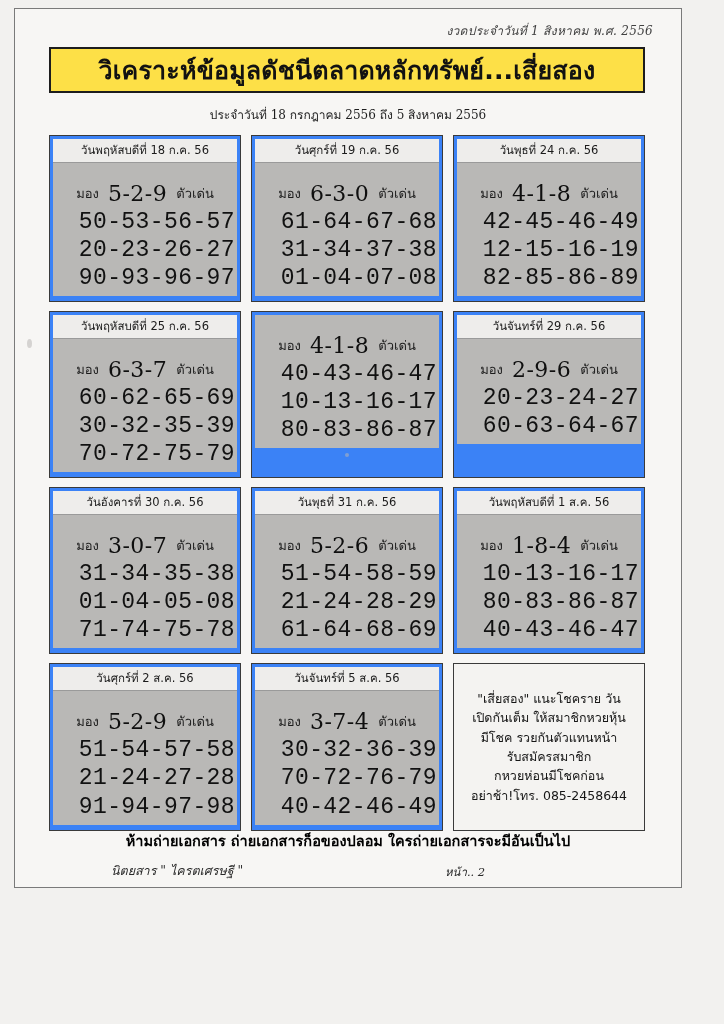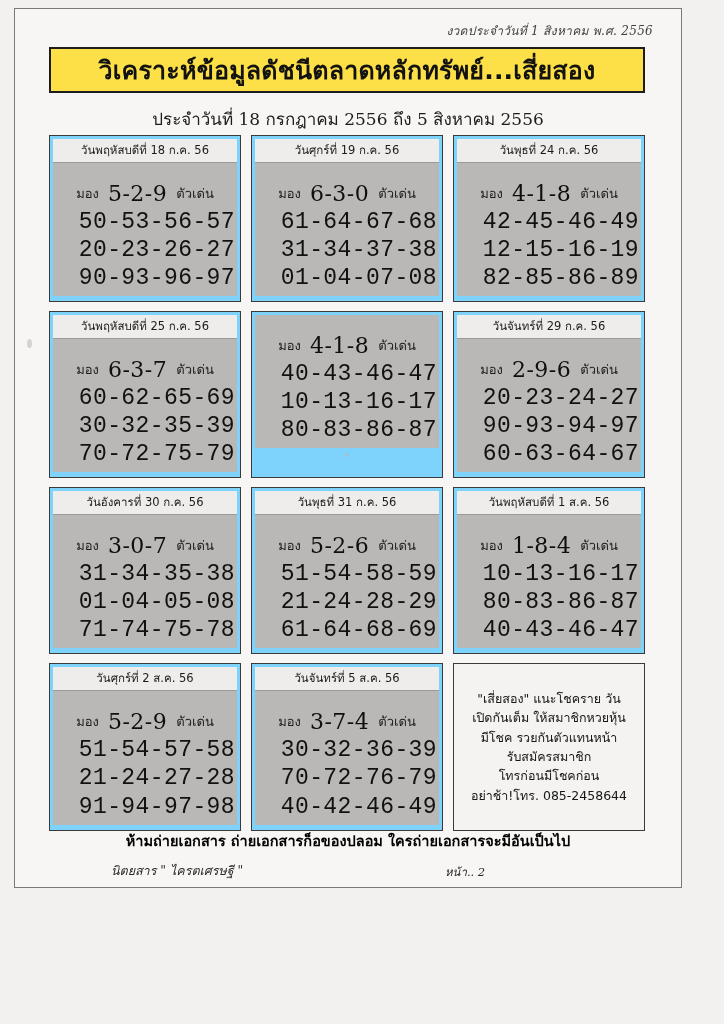--- a/index.html
+++ b/index.html
@@ -62,37 +62,37 @@
     letter-spacing: 0.2px;
     white-space: nowrap;
   }
   .subtitle {
     position: absolute;
     left: 0;
     right: 0;
     top: 96px;
     text-align: center;
     font-family: "DejaVu Serif", serif;
-    font-size: 17px;
+    font-size: 12px;
     color: #1d1d1d;
   }
   .grid {
     position: absolute;
     left: 34px;
     top: 126px;
     width: 596px;
     display: flex;
     flex-wrap: wrap;
     gap: 9px 10px;
   }
   .card {
     width: 192px;
     box-sizing: border-box;
     border: 1px solid #3a3a3a;
-    background: #7dd3fc;
+    background: #3b82f6;
     padding: 3px 3px 5px 3px;
   }
   .card-head {
     text-align: center;
     font-family: "DejaVu Sans", sans-serif;
     font-size: 11.5px;
     color: #1b1b1b;
     padding: 2px 0 3px 0;
     background: #eeedeb;
     border-bottom: 1px solid #9a9a9a;
@@ -272,21 +272,20 @@
 
       <div class="card">
         <div class="card-head">วันจันทร์ที่  29  ก.ค. 56</div>
         <div class="card-body">
           <div class="row-top">
             <span class="lbl">มอง</span>
             <span class="big">2-9-6</span>
             <span class="lbl">ตัวเด่น</span>
           </div>
           <div class="num-row">20-23-24-27</div>
-          <div class="num-row">90-93-94-97</div>
           <div class="num-row">60-63-64-67</div>
         </div>
       </div>
 
       <div class="card">
         <div class="card-head">วันอังคารที่  30  ก.ค. 56</div>
         <div class="card-body">
           <div class="row-top">
             <span class="lbl">มอง</span>
             <span class="big">3-0-7</span>
@@ -352,21 +351,21 @@
           <div class="num-row">70-72-76-79</div>
           <div class="num-row">40-42-46-49</div>
         </div>
       </div>
 
       <div class="note-card">
         <div class="note-line">"เสี่ยสอง" แนะโชคราย วัน</div>
         <div class="note-line">เปิดกันเต็ม ให้สมาชิกหวยหุ้น</div>
         <div class="note-line">มีโชค รวยกันตัวแทนหน้า</div>
         <div class="note-line">รับสมัครสมาชิก</div>
-        <div class="note-line">โทรก่อนมีโชคก่อน</div>
+        <div class="note-line">กหวยห่อนมีโชคก่อน</div>
         <div class="note-line">อย่าช้า!โทร. 085-2458644</div>
       </div>
 
     </div>
 
     <div class="warn">ห้ามถ่ายเอกสาร  ถ่ายเอกสารก็อของปลอม  ใครถ่ายเอกสารจะมีอันเป็นไป</div>
     <div class="footer-left">นิตยสาร " ไครตเศรษฐี "</div>
     <div class="footer-right">หน้า.. 2</div>
 
     <div class="speck" style="left:12px; top:330px; width:5px; height:9px;"></div>

